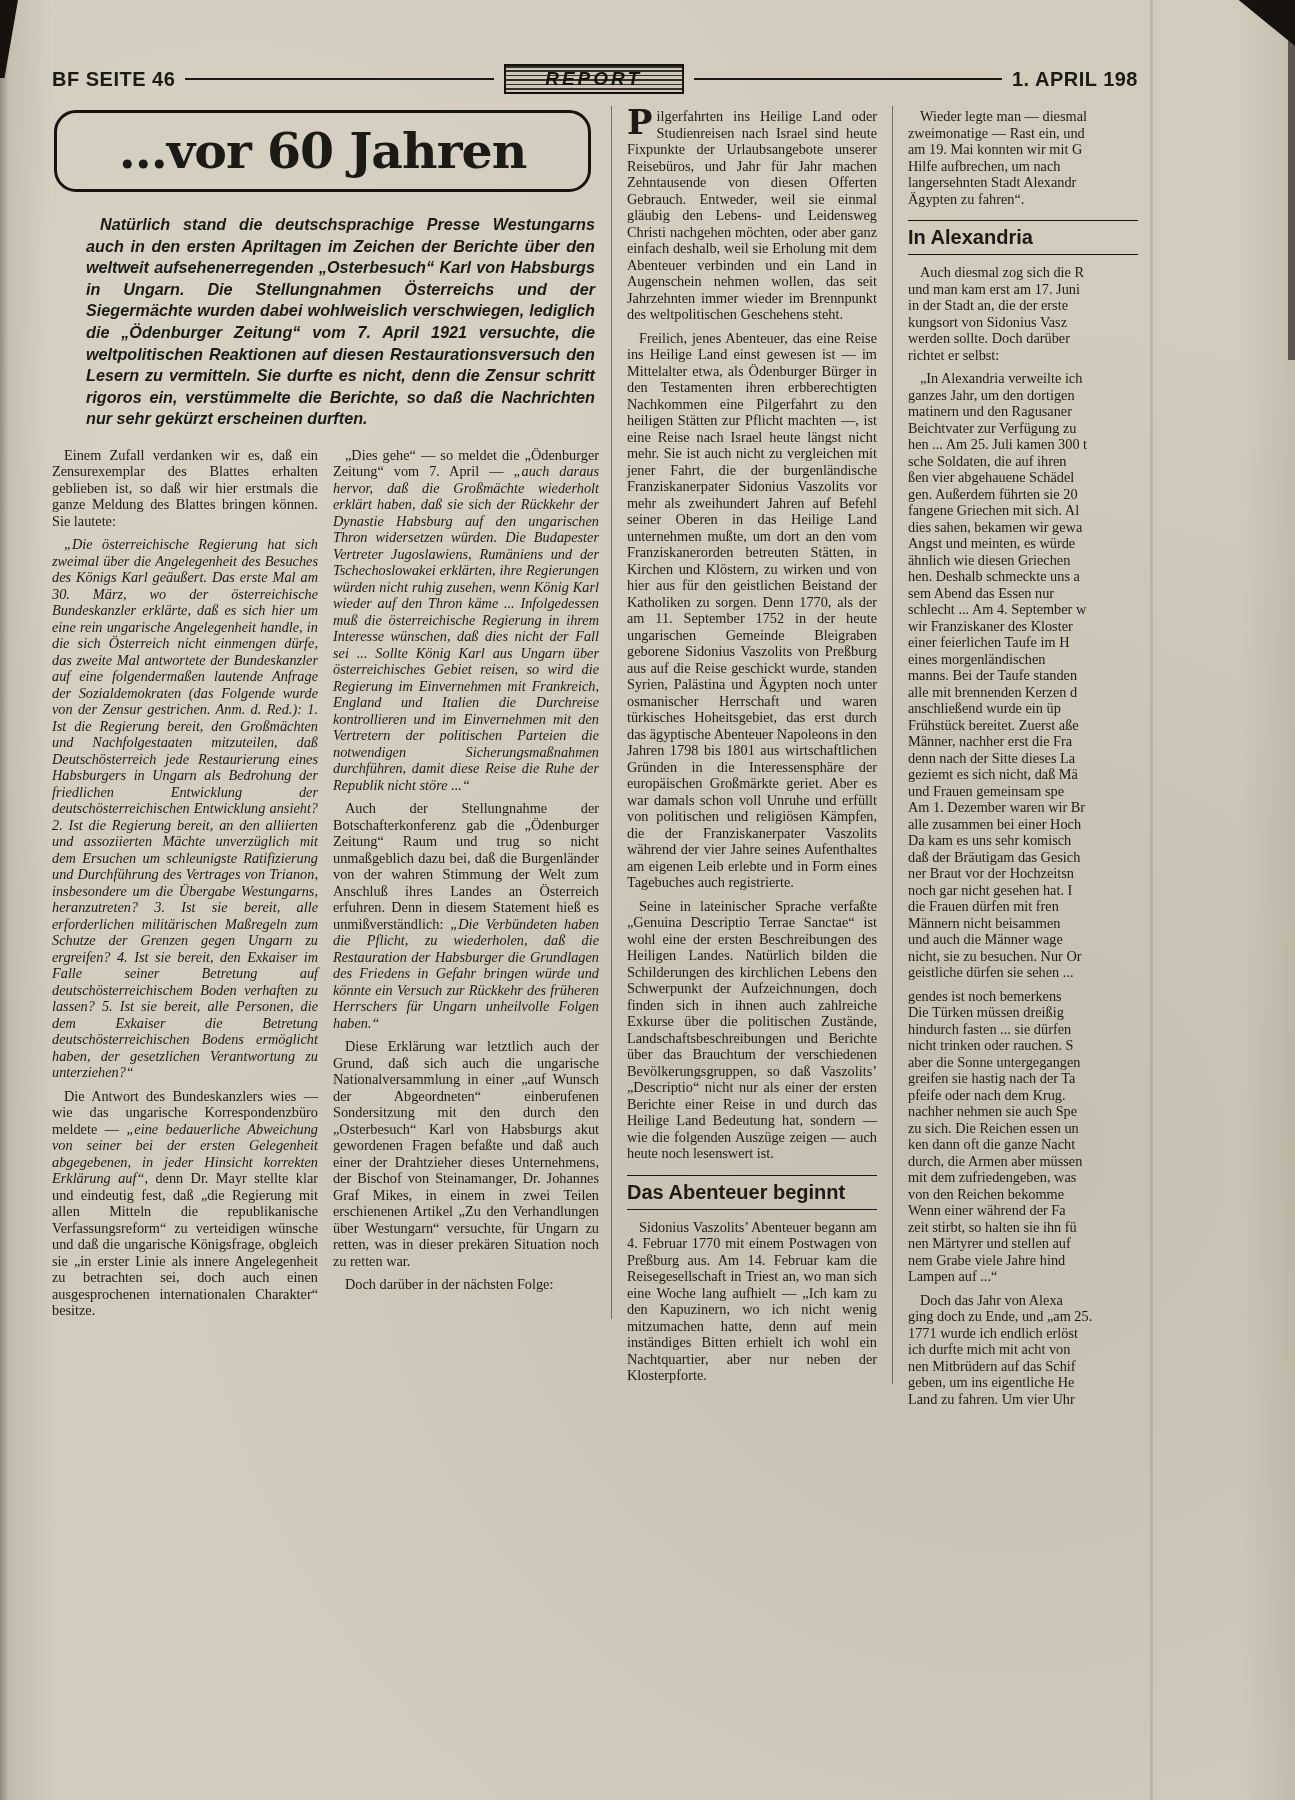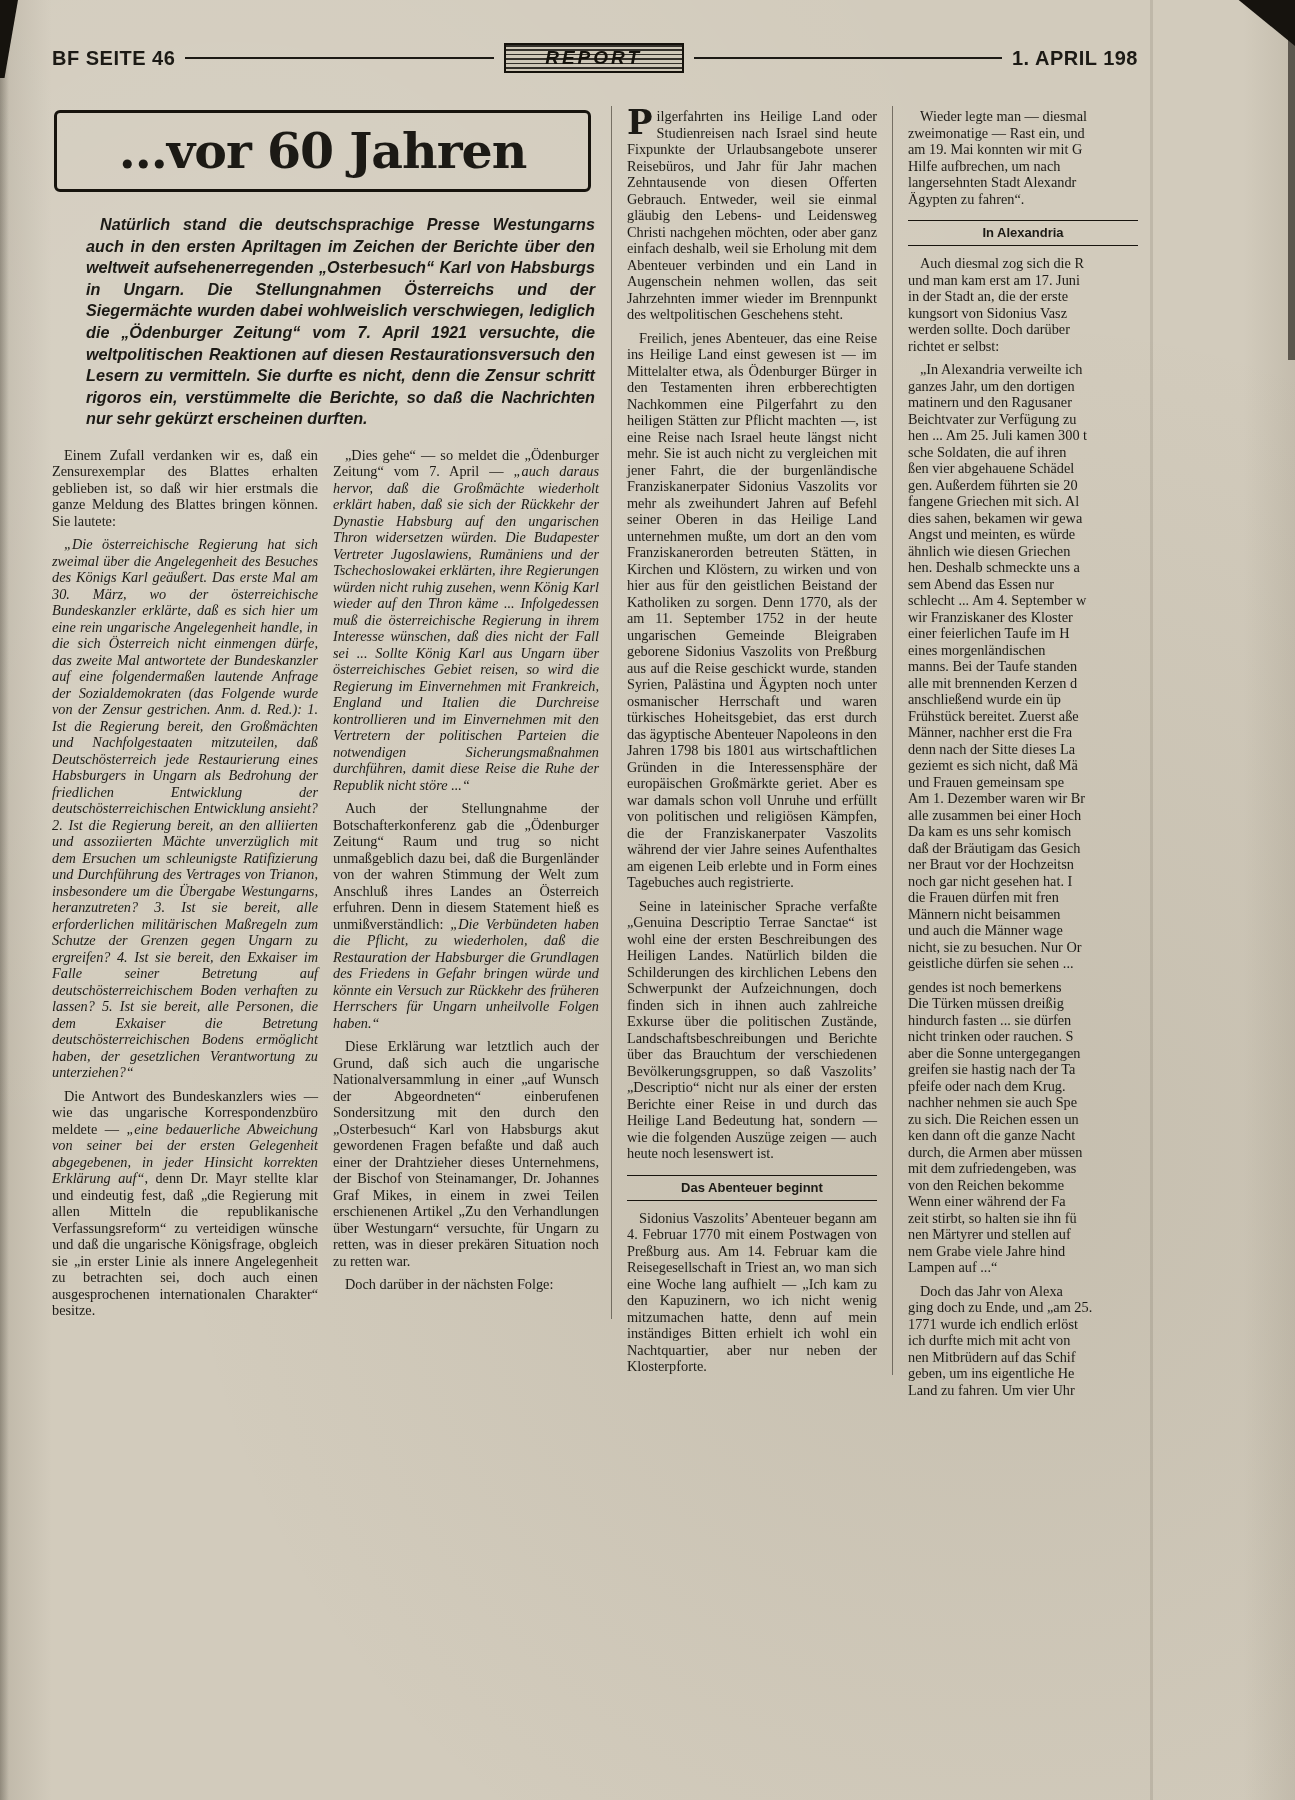--- a/index.html
+++ b/index.html
@@ -15,54 +15,54 @@
   .art-tl { position:absolute; left:0; top:0; width:18px; height:78px; background:#16130e;
             clip-path:polygon(0 0,100% 0,25% 100%,0 100%); }
   .art-tr { position:absolute; right:0; top:0; width:64px; height:46px; background:#16130e;
             clip-path:polygon(12% 0,100% 0,100% 100%); }
   .art-redge { position:absolute; right:0; top:30px; width:7px; height:330px; background:rgba(22,19,14,.6); }
   .art-ledge { position:absolute; left:0; top:0; width:9px; height:100%;
             background:linear-gradient(90deg, rgba(40,35,25,.30), transparent); }
   .crease { position:absolute; left:1150px; top:0; width:3px; height:100%; background:rgba(60,50,30,.12); }
 
   
-  .masthead { position:absolute; top:43px; left:52px; width:1086px; display:flex; align-items:center; gap:10px; }
+  .masthead { position:absolute; top:64px; left:52px; width:1086px; display:flex; align-items:center; gap:10px; }
   .mast-label { font-family:"Liberation Sans",sans-serif; font-weight:bold; font-size:20px; letter-spacing:.5px; white-space:nowrap; }
   .mast-rule { flex:1; height:0; border-top:2.5px solid #1c1a15; }
   .report-outer { border:2.5px solid #15120c; padding:2px 4px; min-width:168px; text-align:center;
     background:repeating-linear-gradient(180deg,#33302a 0px,#33302a 1.6px,#cfc8b8 1.6px,#cfc8b8 4.4px); }
   .report-text { font-family:"Liberation Sans",sans-serif; font-style:italic; font-weight:bold;
     font-size:19px; letter-spacing:3px; color:#15120c; padding:11px 6px; }
 
   
   .content { position:absolute; top:106px; left:52px; width:1086px; display:flex; align-items:flex-start; }
   .left-block { box-sizing:border-box; width:560px; padding-right:12px; border-right:1px solid rgba(40,35,25,.55); }
   .col3 { box-sizing:border-box; width:281px; padding:2px 15px 0; border-right:1px solid rgba(40,35,25,.55); }
   .col4 { box-sizing:border-box; width:245px; padding:2px 0 0 15px; }
 
-  .headline-box { height:76px; margin:4px 8px 0 2px; border:3px solid #17140e; border-radius:6px;
+  .headline-box { height:76px; margin:4px 8px 0 2px; border:3px solid #17140e; border-radius:22px;
     display:flex; align-items:center; justify-content:center; }
   .headline-text { font-family:"DejaVu Serif",serif; font-weight:bold; font-size:49px; letter-spacing:-1px; }
 
   .lede { margin:22px 4px 0 34px; font-family:"Liberation Sans",sans-serif; font-weight:bold;
     font-size:16.2px; line-height:21.6px; text-align:justify; text-indent:14px; hyphens:auto;font-style:italic; }
 
   .twocol { display:flex; gap:15px; margin-top:17px; }
   .tcol { flex:1; min-width:0; }
 
   .body-p { margin:7px 0 0; font-size:14.3px; line-height:16.5px; text-align:justify; text-indent:12px; hyphens:auto; }
   .tcol .body-p:first-child, .col3 .body-p:first-child, .col4 .body-p:first-child { margin-top:0; }
   .it { font-style:italic; }
   .ni { text-indent:0; }
 
   .dropcap { float:left; font-family:"DejaVu Serif",serif; font-weight:bold; font-size:34px;
     line-height:27px; padding:1px 4px 0 0; }
 
   .sechead { margin:13px 0 9px; padding:4px 0; border-top:1.5px solid #17140e; border-bottom:1.5px solid #17140e;
-    text-align:center; font-family:"Liberation Sans",sans-serif; font-weight:bold; font-size:13px;
+    font-family:"Liberation Sans",sans-serif; font-weight:bold; font-size:20px;
     line-height:1.25; white-space:pre-line; }
 
   .lines { white-space:pre-line; text-align:left; }
 </style>
 </head>
 <body>
 
 <div class="page">
 
   <div class="art-ledge"></div>

